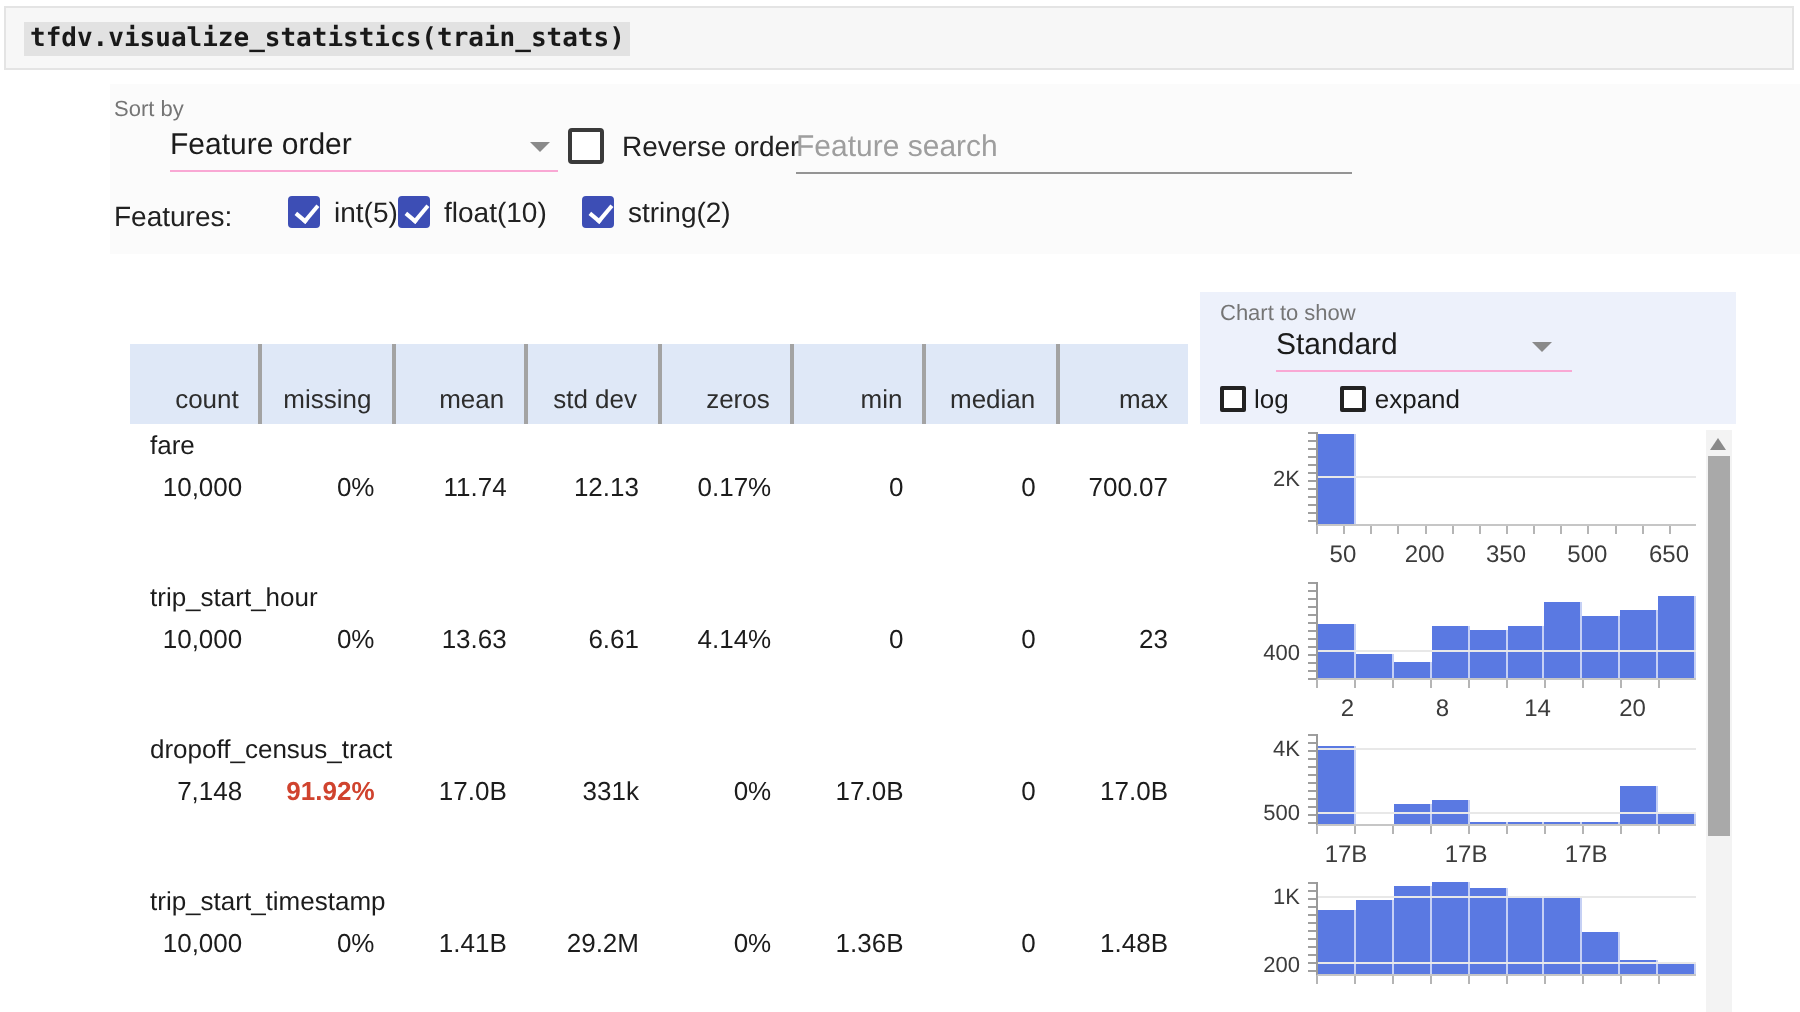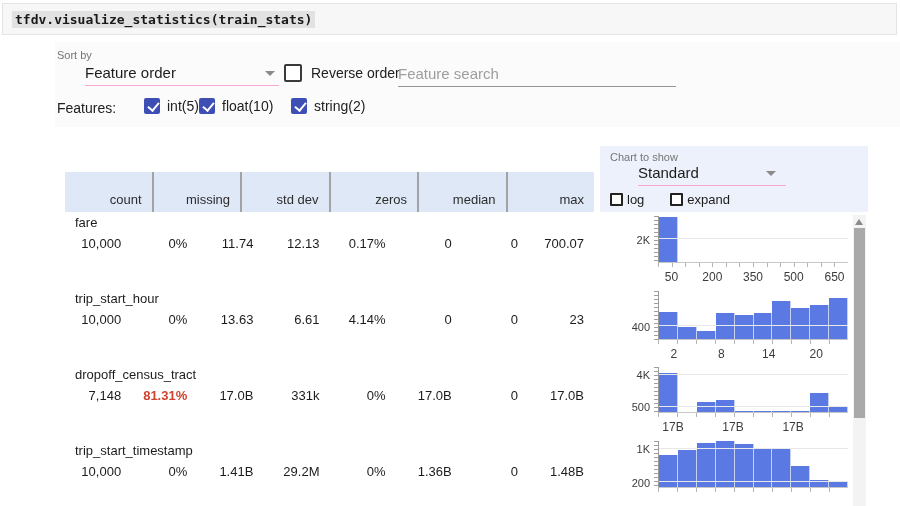--- a/index.html
+++ b/index.html
@@ -124,22 +124,24 @@
     <span class="ctl-label">float(10)</span>
   </label>
   <label class="filter-item" style="left:291px">
     <span class="cb checked"></span>
     <span class="ctl-label">string(2)</span>
   </label>
 
   <div class="tbl-head">
     <div class="th">count</div>
     <div class="th">missing</div>
+    <div class="th">mean</div>
     <div class="th">std dev</div>
     <div class="th">zeros</div>
+    <div class="th">min</div>
     <div class="th">median</div>
     <div class="th">max</div>
   </div>
 
   <div class="row" style="top:215px">
     <div class="row-name">fare</div>
     <div class="row-vals">
       <div class="td">10,000</div>
       <div class="td">0%</div>
       <div class="td">11.74</div>
@@ -162,21 +164,21 @@
       <div class="td">0</div>
       <div class="td">0</div>
       <div class="td">23</div>
     </div>
   </div>
 
   <div class="row" style="top:367px">
     <div class="row-name">dropoff_census_tract</div>
     <div class="row-vals">
       <div class="td">7,148</div>
-      <div class="td alert">81.31%</div>
+      <div class="td alert">91.92%</div>
       <div class="td">17.0B</div>
       <div class="td">331k</div>
       <div class="td">0%</div>
       <div class="td">17.0B</div>
       <div class="td">0</div>
       <div class="td">17.0B</div>
     </div>
   </div>
 
   <div class="row" style="top:443px">

